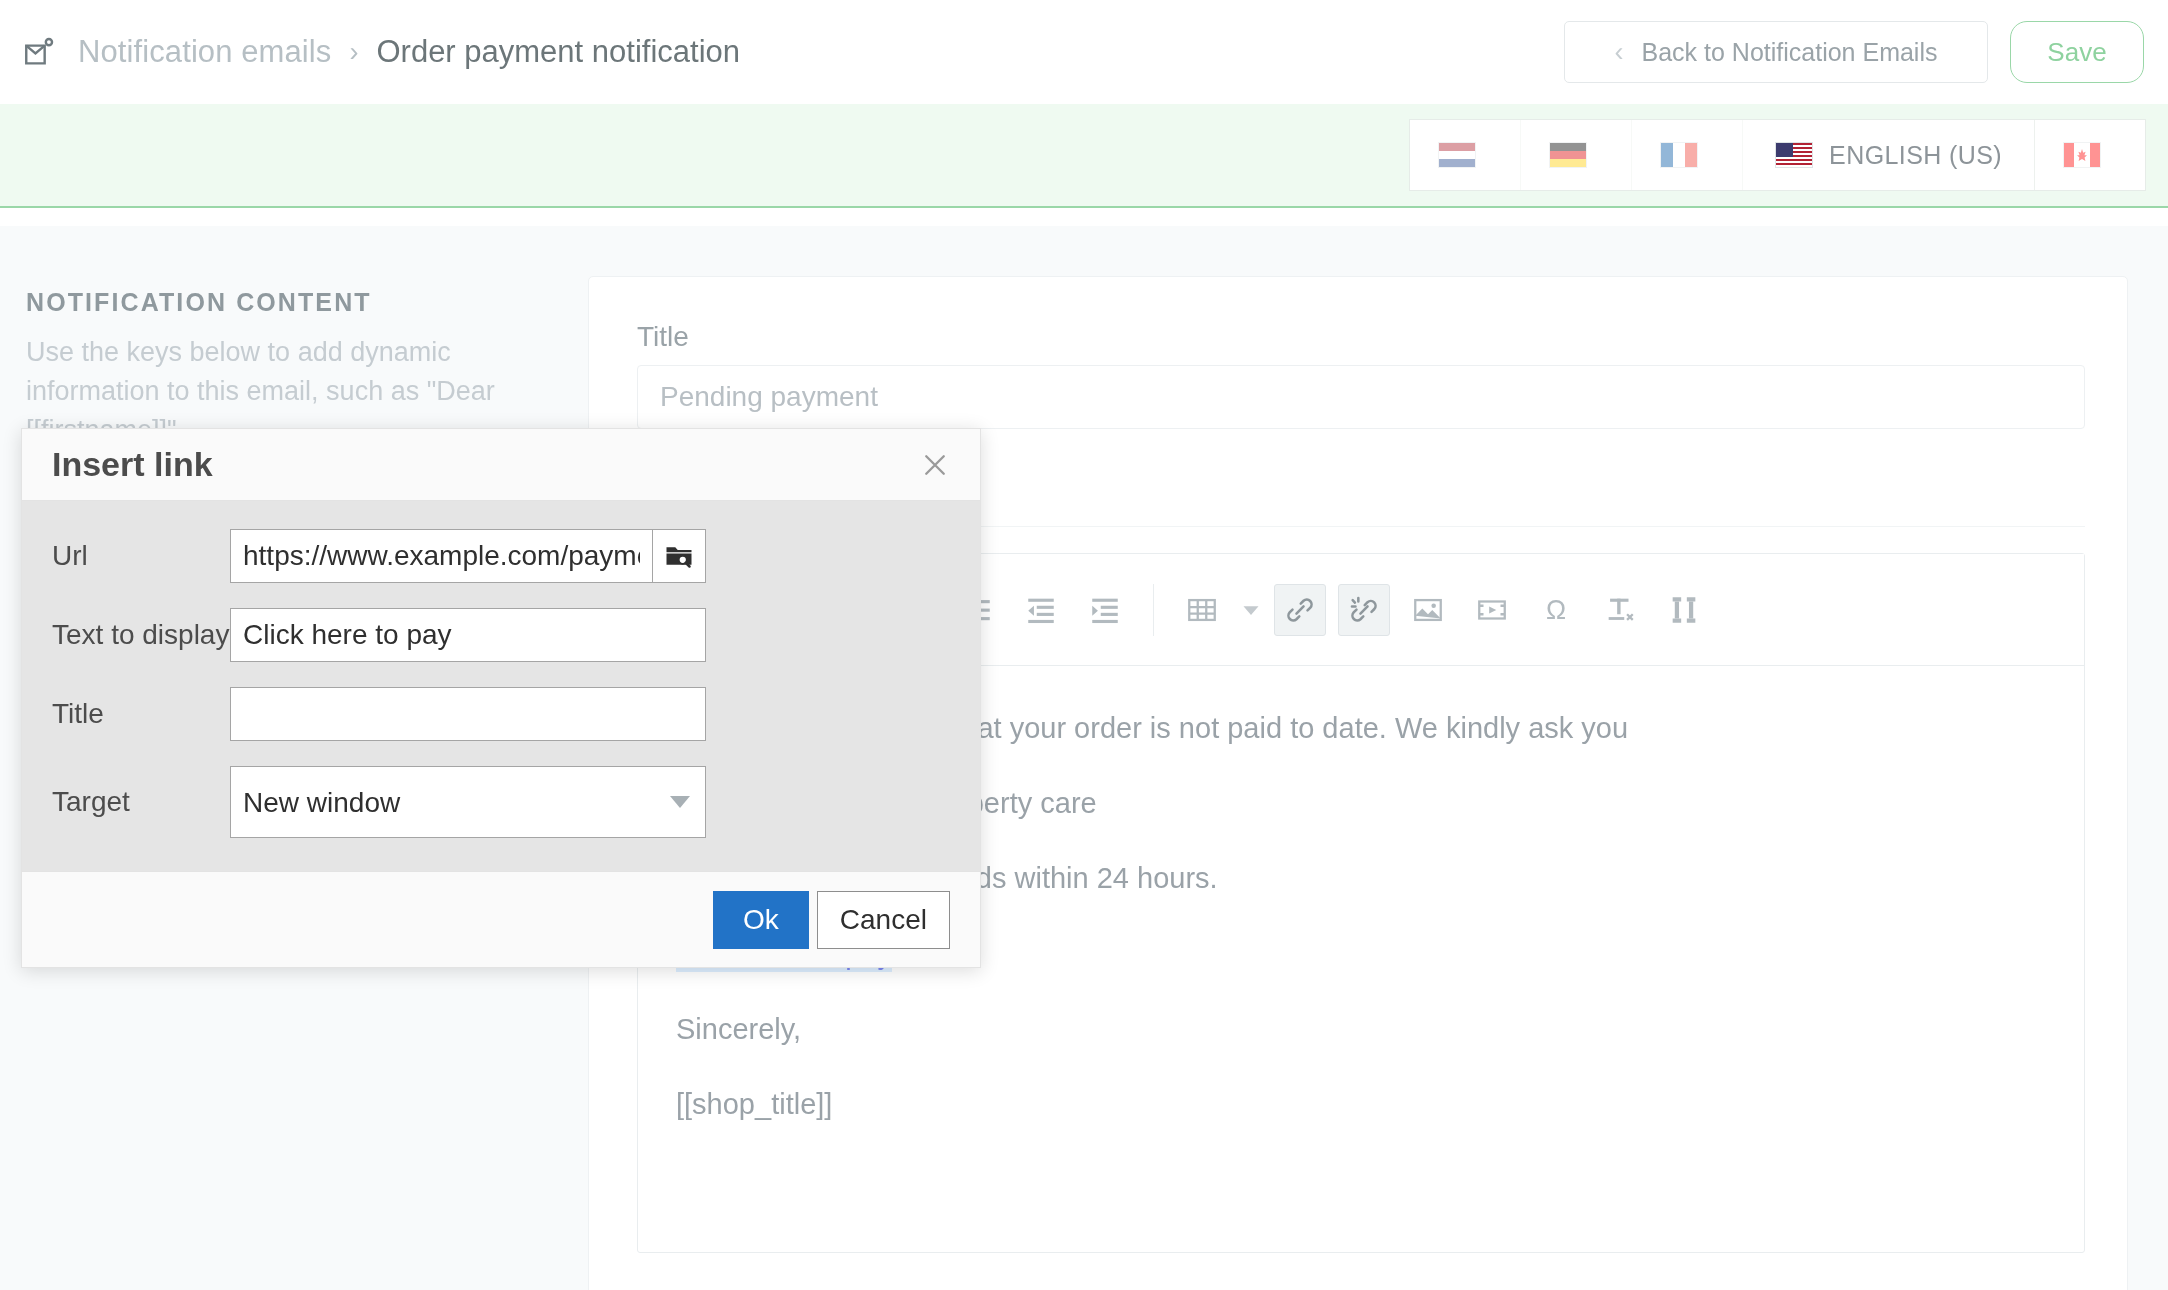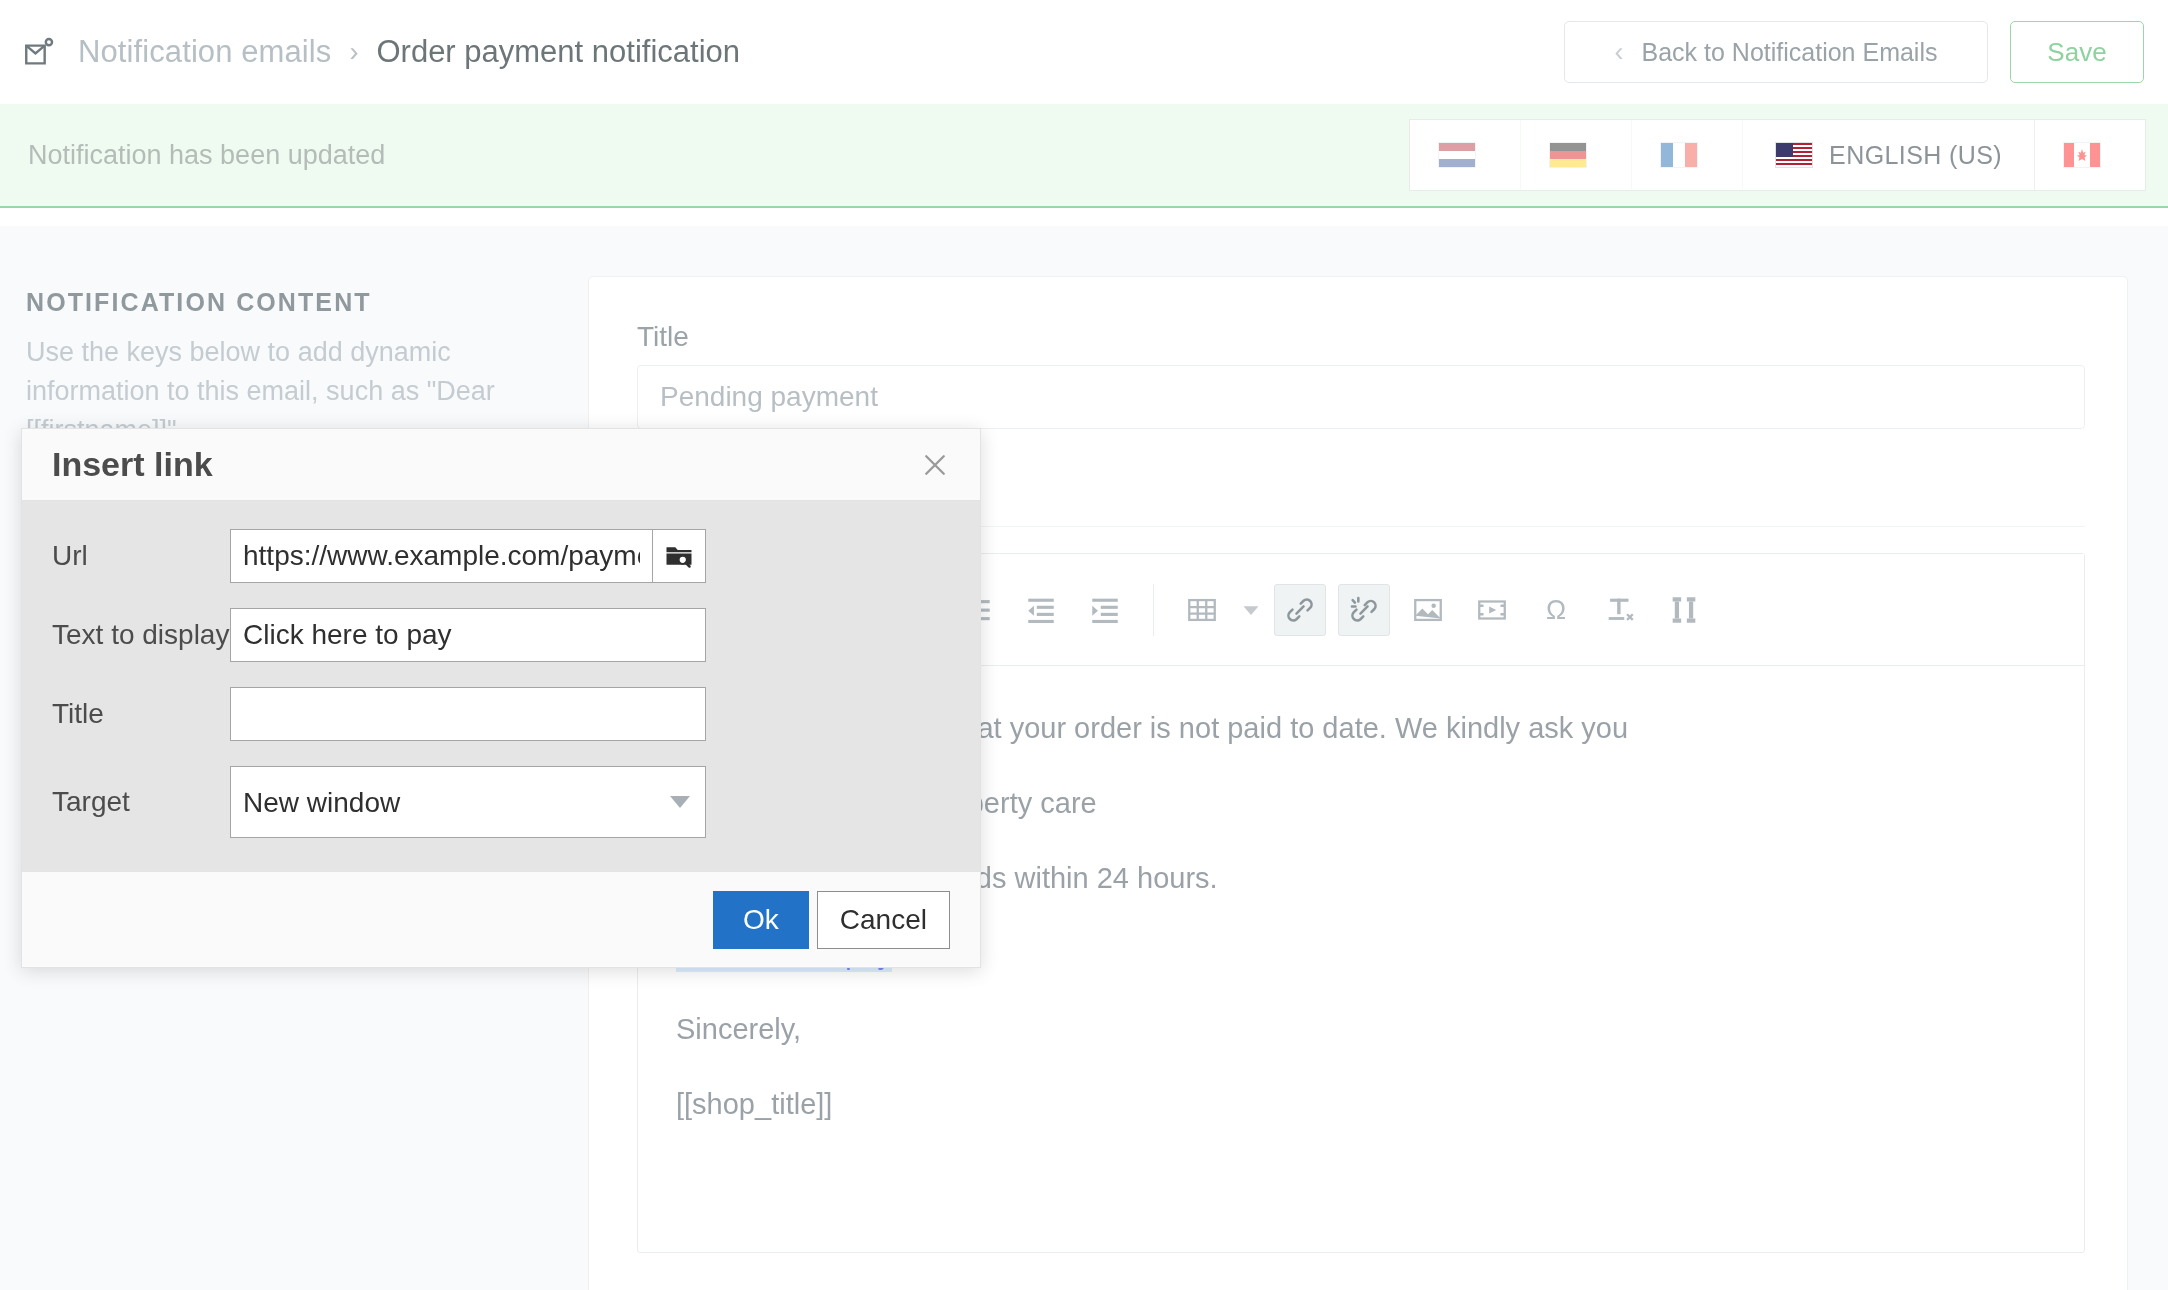--- a/index.html
+++ b/index.html
@@ -32,21 +32,21 @@
   .btn-back {
     height: 62px; min-width: 424px;
     border: 1px solid #e4e8ea; border-radius: 5px; background: #fff;
     display: flex; align-items: center; justify-content: center;
     font-size: 25px; color: #9aa3a8; cursor: pointer; gap: 18px;
     padding: 0 26px;
   }
   .chev-left { font-size: 27px; color: #c7ced2; line-height: 1; }
   .btn-save {
     height: 62px; min-width: 134px;
-    border: 1px solid #9ad7a8; border-radius: 5px; background: #fff;
+    border: 1px solid #9ad7a8; border-radius: 17px; background: #fff;
     display: flex; align-items: center; justify-content: center;
     font-size: 26px; color: #8ed29f; cursor: pointer;
   }
 
   
   .notice {
     position: absolute; left: 0; top: 104px; width: 2168px; height: 104px;
     background: #effaf1; border-bottom: 2px solid #9ad7a8;
     display: flex; align-items: center;
   }
@@ -245,21 +245,20 @@
       <span class="chev-left">‹</span>
       <span>Back to Notification Emails</span>
     </div>
     <div class="btn-save">
       <span>Save</span>
     </div>
   </div>
 </div>
 
 <div class="notice">
-  <span class="notice-text">Notification has been updated</span>
 
   <div class="lang-bar">
     <div class="lang-item">
       <span class="flag f-nl"></span>
       <span class="lang-label"></span>
     </div>
     <div class="lang-item">
       <span class="flag f-de"></span>
       <span class="lang-label"></span>
     </div>

